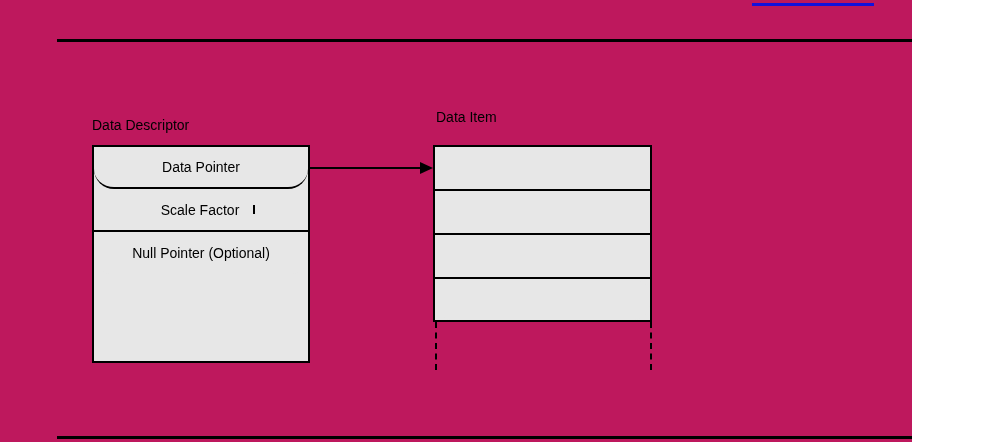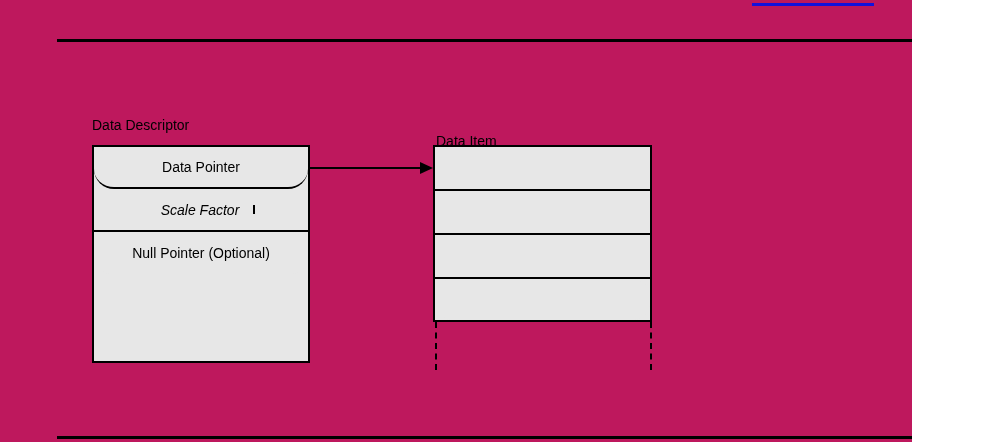--- a/index.html
+++ b/index.html
@@ -74,21 +74,20 @@
     align-items: center;
     justify-content: center;
     font-size: 14px;
     color: #000000;
     border-bottom: 2px solid #000000;
   }
   .row:last-child { border-bottom: none; border-radius: 18px; }
 
   .row.split {
     padding: 16px;
-    font-style: italic;
   }
   .row .cell {
     box-sizing: border-box;
     height: 100%;
     display: flex;
     align-items: center;
     justify-content: center;
     font-size: 14px;
     color: #000000;
   }
@@ -175,21 +174,21 @@
     </div>
 
 
 
     <div class="row r4">Null Pointer (Optional)</div>
   </div>
 
   <div class="arrow-line"></div>
   <div class="arrow-head"></div>
 
-  <div class="fig-label" style="left:436px; top:132px;">Data Item</div>
+  <div class="fig-label" style="left:436px; top:108px;">Data Item</div>
 
   <div class="box" id="item-box">
     <div class="row"></div>
     <div class="row"></div>
     <div class="row"></div>
     <div class="row last"></div>
   </div>
 
   <div class="dashed-v dashed-left"></div>
   <div class="dashed-v dashed-right"></div>

